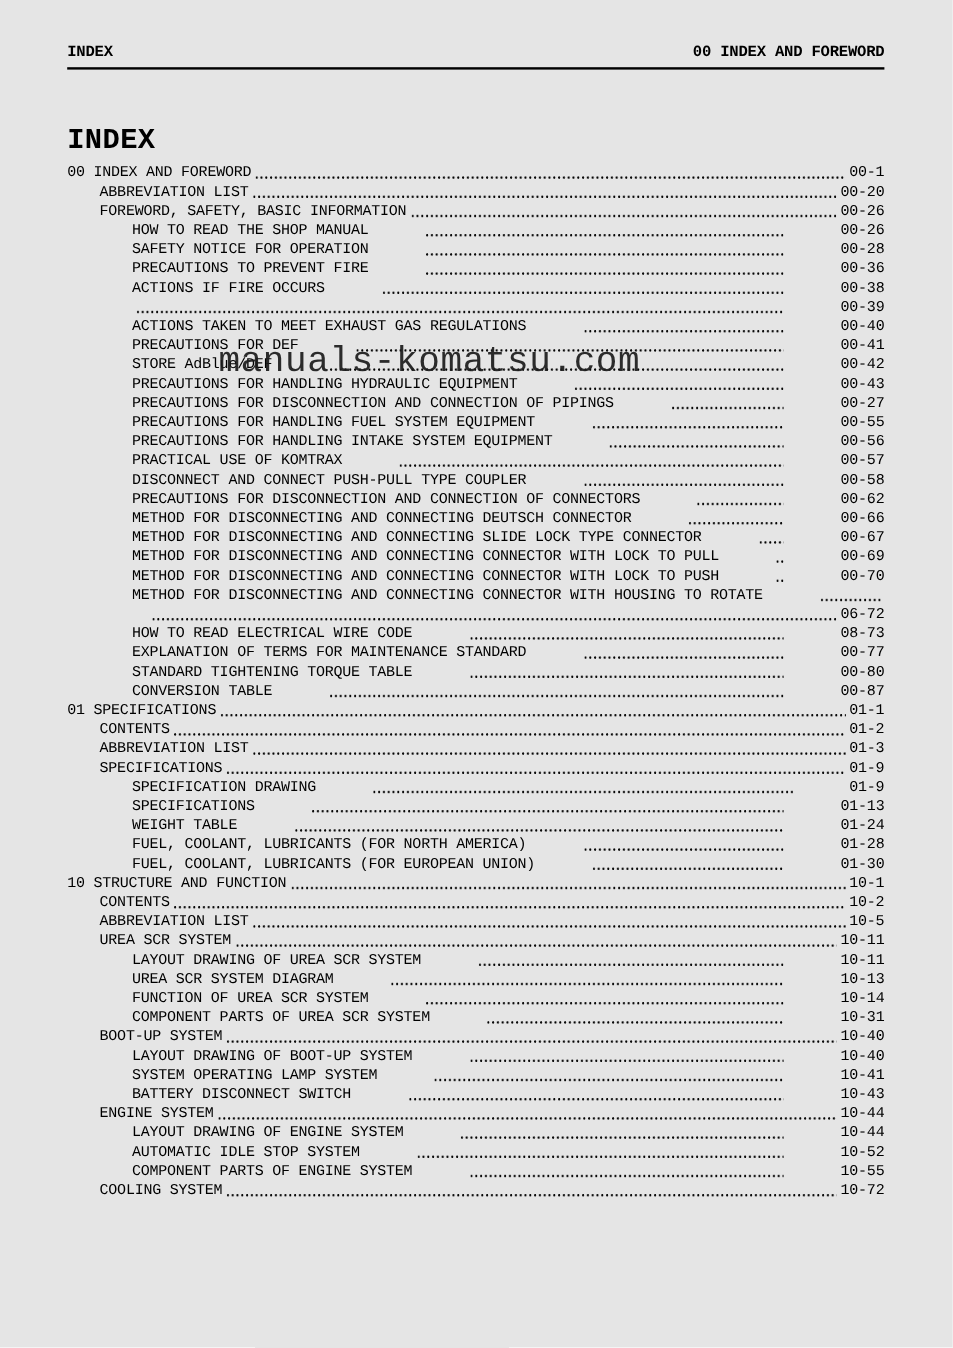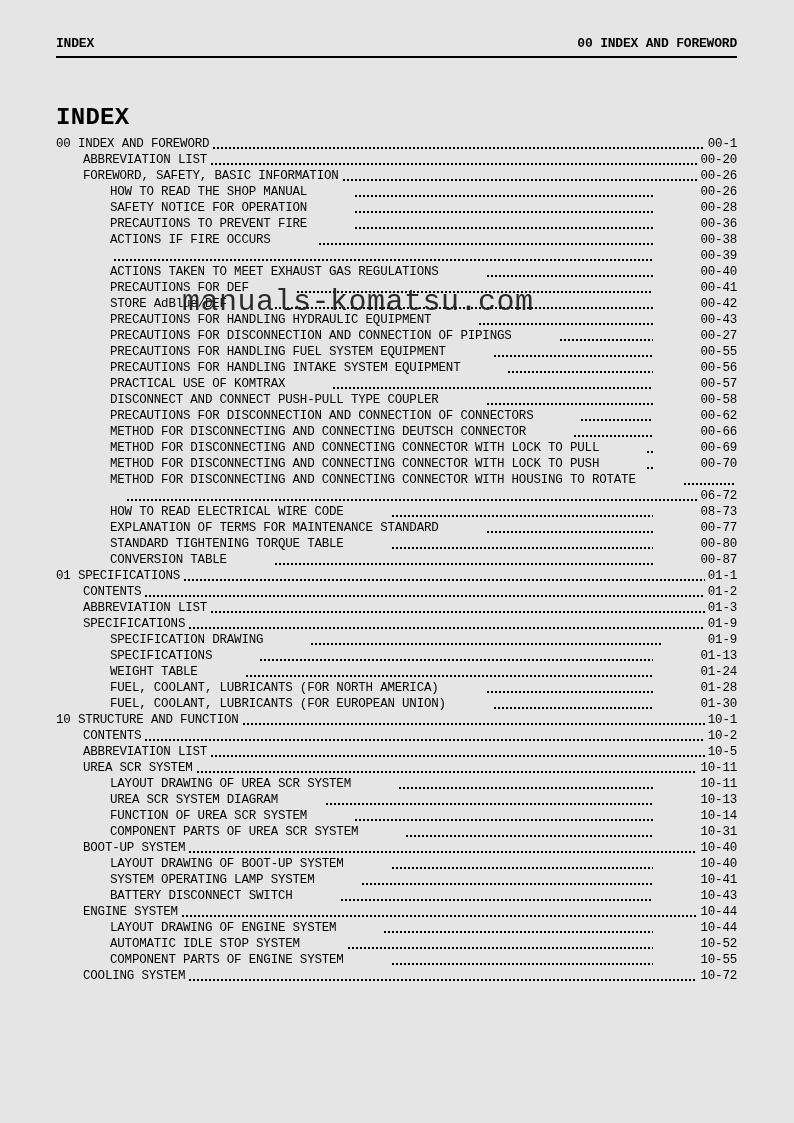--- a/index.html
+++ b/index.html
@@ -191,20 +191,25 @@
     <span class="label">PRECAUTIONS FOR DISCONNECTION AND CONNECTION OF CONNECTORS</span>
     <span class="leader"></span>
     <span class="pagenum">00-62</span>
   </div>
       <div class="row lvl2">
     <span class="label">METHOD FOR DISCONNECTING AND CONNECTING DEUTSCH CONNECTOR</span>
     <span class="leader"></span>
     <span class="pagenum">00-66</span>
   </div>
       <div class="row lvl2">
+    <span class="label">METHOD FOR DISCONNECTING AND CONNECTING SLIDE LOCK TYPE CONNECTOR</span>
+    <span class="leader"></span>
+    <span class="pagenum">00-67</span>
+  </div>
+      <div class="row lvl2">
     <span class="label">METHOD FOR DISCONNECTING AND CONNECTING CONNECTOR WITH LOCK TO PULL</span>
     <span class="leader"></span>
     <span class="pagenum">00-69</span>
   </div>
       <div class="row lvl2">
     <span class="label">METHOD FOR DISCONNECTING AND CONNECTING CONNECTOR WITH LOCK TO PUSH</span>
     <span class="leader"></span>
     <span class="pagenum">00-70</span>
   </div>
       <div class="row lvl2">

